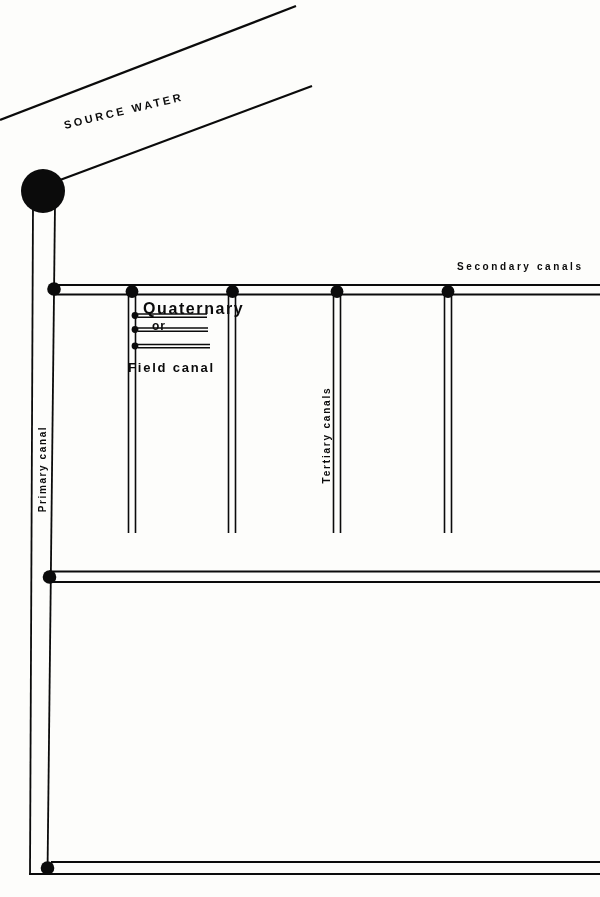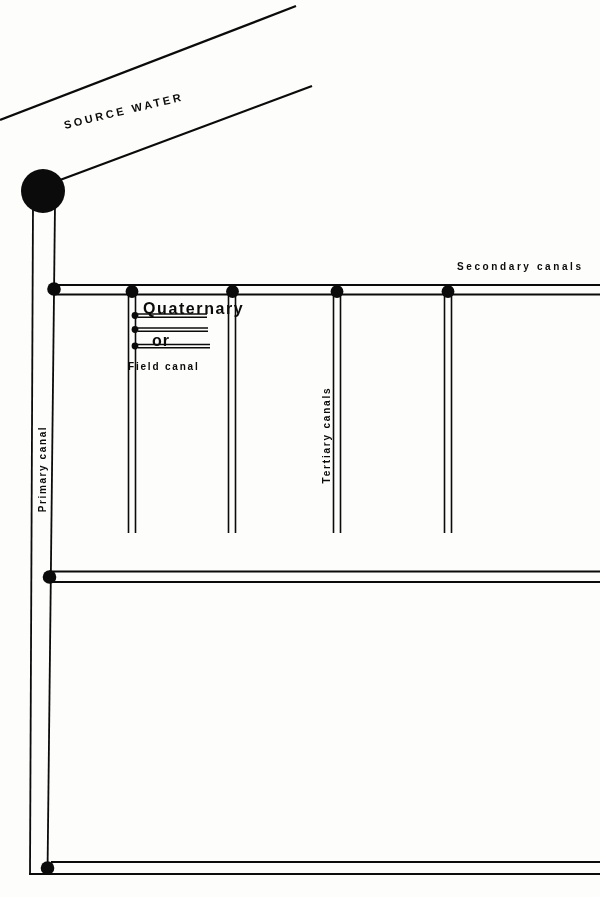--- a/index.html
+++ b/index.html
@@ -27,26 +27,26 @@
   }
   .lbl-secondary{
     left:457px;top:261px;
     font-size:10px;letter-spacing:2.6px;
   }
   .lbl-quaternary{
     left:143px;top:300px;
     font-size:16px;letter-spacing:1.6px;
   }
   .lbl-or{
-    left:152px;top:332px;
-    font-size:16px;letter-spacing:1px;
+    left:152px;top:320px;
+    font-size:12px;letter-spacing:1px;
   }
   .lbl-field{
     left:128px;top:361px;
-    font-size:10px;letter-spacing:1.8px;
+    font-size:13px;letter-spacing:1.8px;
   }
   .lbl-tertiary{
     left:326px;top:435px;
     font-size:10px;letter-spacing:1.8px;
     transform:translate(-50%,-50%) rotate(-90deg);
   }
   .lbl-primary{
     left:42px;top:469px;
     font-size:10px;letter-spacing:1.6px;
     transform:translate(-50%,-50%) rotate(-90deg);

